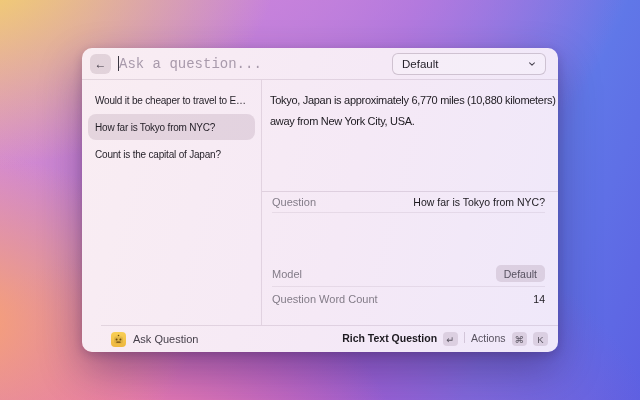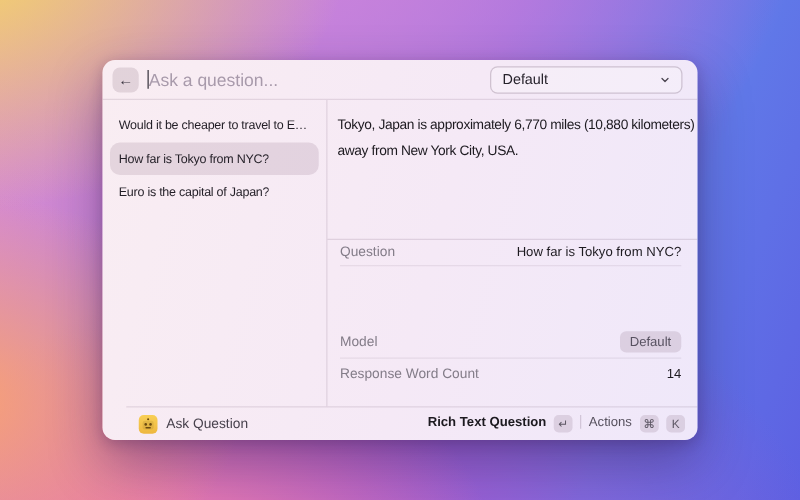--- a/index.html
+++ b/index.html
@@ -29,21 +29,21 @@
 
   
   .topbar { height:32px; flex:0 0 32px; display:flex; align-items:center;
     gap:7px; padding:0 12px 0 8px; border-bottom:1px solid rgba(70,40,70,.12); }
   .back-btn { width:21px; height:20px; border-radius:6px;
     background:rgba(105,75,95,.16); display:flex; align-items:center;
     justify-content:center; font-size:12px; color:#3a3440; cursor:pointer; }
   .input-wrap { flex:1; display:flex; align-items:center; height:100%; }
   .caret { width:1px; height:15px; background:#3a3640; }
   .query-input { flex:1; border:none; outline:none; background:transparent;
-    font-family:Liberation Sans, sans-serif; font-size:14px; color:#201c24; height:100%; }
+    font-family:Liberation Mono, monospace; font-size:14px; color:#201c24; height:100%; }
   .query-input::placeholder { color:#a89aab; }
   .model-select { width:154px; height:22px; border:1px solid rgba(70,40,70,.22);
     border-radius:6px; background:rgba(255,255,255,.22); display:flex;
     align-items:center; justify-content:space-between; padding:0 9px;
     font-size:11.5px; color:#27232c; cursor:pointer; }
   .chev { width:8px; height:8px; display:inline-block; }
 
   
   .main { flex:1; display:flex; min-height:0; }
   .sidebar { width:180px; flex:0 0 180px; border-right:1px solid rgba(70,40,70,.12);
@@ -113,41 +113,41 @@
   <div class="main">
 
     <div class="sidebar">
       <div class="side-item">
         <span>Would it be cheaper to travel to Euro...</span>
       </div>
       <div class="side-item selected">
         <span>How far is Tokyo from NYC?</span>
       </div>
       <div class="side-item">
-        <span>Euro is the capital of Japan?</span>
+        <span>Count is the capital of Japan?</span>
       </div>
     </div>
 
     <div class="detail">
       <div class="answer">
         <div>Tokyo, Japan is approximately 6,770 miles (10,880 kilometers)</div>
         <div>away from New York City, USA.</div>
       </div>
 
       <div class="metadata">
         <div class="meta-row">
           <span class="meta-label">Question</span>
           <span class="meta-value">How far is Tokyo from NYC?</span>
         </div>
         <div class="meta-row badge-row">
           <span class="meta-label">Model</span>
           <span class="meta-value badge">Default</span>
         </div>
         <div class="meta-row">
-          <span class="meta-label">Response Word Count</span>
+          <span class="meta-label">Question Word Count</span>
           <span class="meta-value">14</span>
         </div>
       </div>
     </div>
   </div>
 
   <div class="footer">
     <div class="app-icon">
       <svg width="11" height="11" viewBox="0 0 12 12" fill="none">
         <rect x="1.2" y="2.8" width="9.6" height="7.6" rx="2" fill="#7a5b1e" opacity="0.15"></rect>

